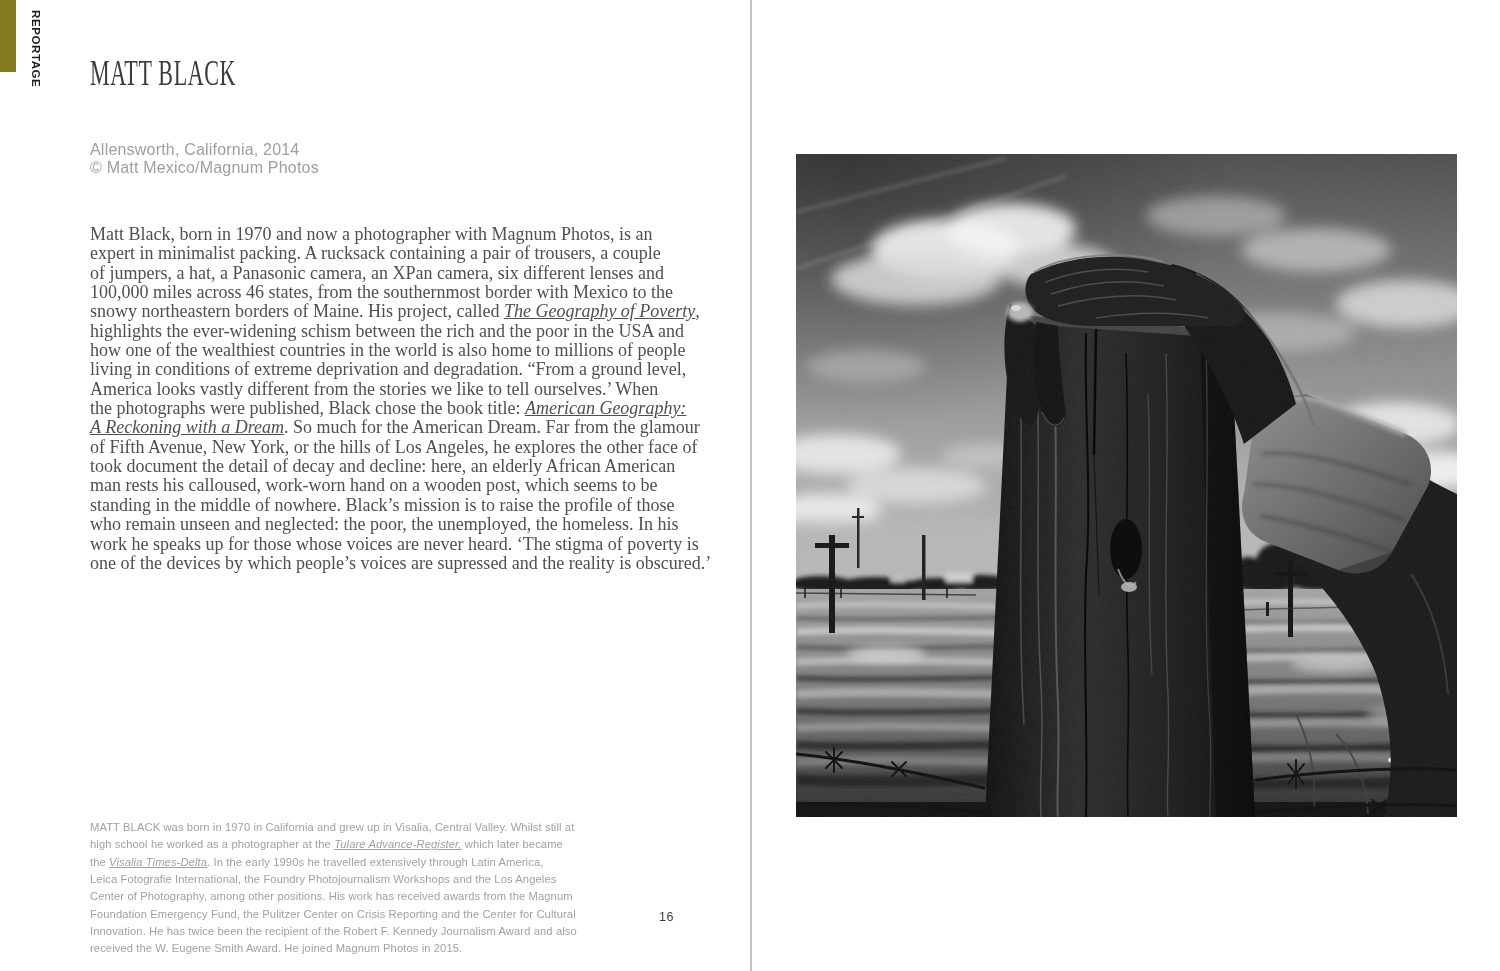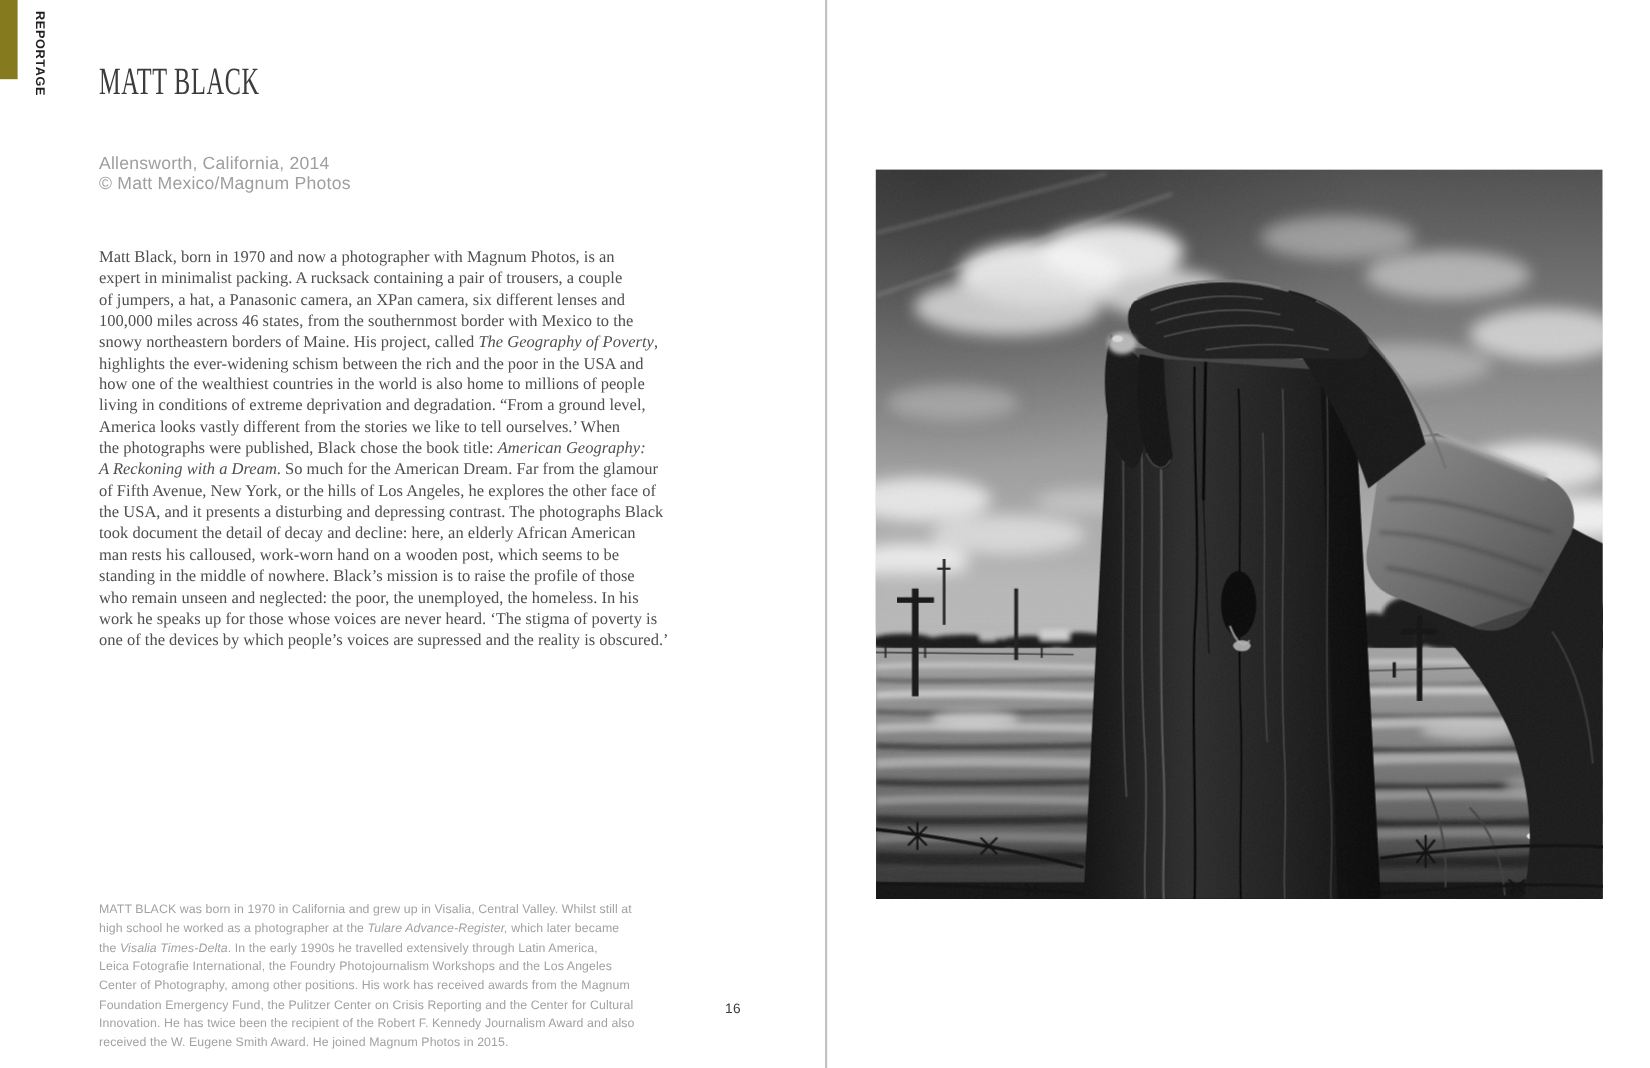--- a/index.html
+++ b/index.html
@@ -7,25 +7,25 @@
           font-family:"Liberation Sans", sans-serif;}
   .accent-bar{position:absolute;left:0;top:0;width:16px;height:72px;background:#867a1e;}
   .section-label{position:absolute;left:42px;top:10px;transform:rotate(90deg);transform-origin:0 0;
           white-space:nowrap;font-size:11.5px;font-weight:bold;letter-spacing:0.6px;color:#1f1f1f;}
   .page-title{position:absolute;left:90px;top:56px;font-family:"Liberation Serif", serif;
           font-weight:normal;font-size:35px;line-height:36px;color:#3c3c3c;letter-spacing:1px;
           transform:scaleX(0.63);transform-origin:0 0;white-space:nowrap;margin:0;}
   .caption{position:absolute;left:90px;top:141px;font-size:16px;line-height:17.5px;color:#9e9e9e;
           letter-spacing:0.2px;}
   .body-text{position:absolute;left:90px;top:225px;font-family:"Liberation Serif", serif;
-          font-size:15px;line-height:19.35px;color:#4f4f4f;}
+          font-size:18px;line-height:19.35px;color:#4f4f4f;}
   .bio-text{position:absolute;left:90px;top:775px;font-size:11.2px;line-height:17.35px;color:#a1a1a1;
           letter-spacing:0.1px;margin-top:44px;}
   .tline{white-space:nowrap;}
-  .it{font-style:italic;}
+  .it{font-style:italic;text-decoration:underline;}
   .page-number{position:absolute;left:659px;top:910px;font-size:12.5px;color:#3a3a3a;letter-spacing:0.5px;}
   .gutter{position:absolute;left:750px;top:0;width:2px;height:971px;background:#c2c2c2;}
   .photo{position:absolute;left:796px;top:154px;width:661px;height:663px;display:block;}
 </style>
 </head>
 <body>
 
 <div class="canvas">
 
   <div class="accent-bar"></div>
@@ -44,21 +44,20 @@
       <div class="tline"><span>of jumpers, a hat, a Panasonic camera, an XPan camera, six different lenses and</span></div>
       <div class="tline"><span>100,000 miles across 46 states, from the southernmost border with Mexico to the</span></div>
       <div class="tline"><span>snowy northeastern borders of Maine. His project, called </span><span class="it">The Geography of Poverty</span><span>,</span></div>
       <div class="tline"><span>highlights the ever-widening schism between the rich and the poor in the USA and</span></div>
       <div class="tline"><span>how one of the wealthiest countries in the world is also home to millions of people</span></div>
       <div class="tline"><span>living in conditions of extreme deprivation and degradation. “From a ground level,</span></div>
       <div class="tline"><span>America looks vastly different from the stories we like to tell ourselves.’ When</span></div>
       <div class="tline"><span>the photographs were published, Black chose the book title: </span><span class="it">American Geography:</span></div>
       <div class="tline"><span class="it">A Reckoning with a Dream</span><span>. So much for the American Dream. Far from the glamour</span></div>
       <div class="tline"><span>of Fifth Avenue, New York, or the hills of Los Angeles, he explores the other face of</span></div>
-      <div class="tline"><span>the USA, and it presents a disturbing and depressing contrast. The photographs Black</span></div>
       <div class="tline"><span>took document the detail of decay and decline: here, an elderly African American</span></div>
       <div class="tline"><span>man rests his calloused, work-worn hand on a wooden post, which seems to be</span></div>
       <div class="tline"><span>standing in the middle of nowhere. Black’s mission is to raise the profile of those</span></div>
       <div class="tline"><span>who remain unseen and neglected: the poor, the unemployed, the homeless. In his</span></div>
       <div class="tline"><span>work he speaks up for those whose voices are never heard. ‘The stigma of poverty is</span></div>
       <div class="tline"><span>one of the devices by which people’s voices are supressed and the reality is obscured.’</span></div>
     </div>
 
   <div class="bio-text">
       <div class="tline"><span>MATT BLACK was born in 1970 in California and grew up in Visalia, Central Valley. Whilst still at</span></div>

